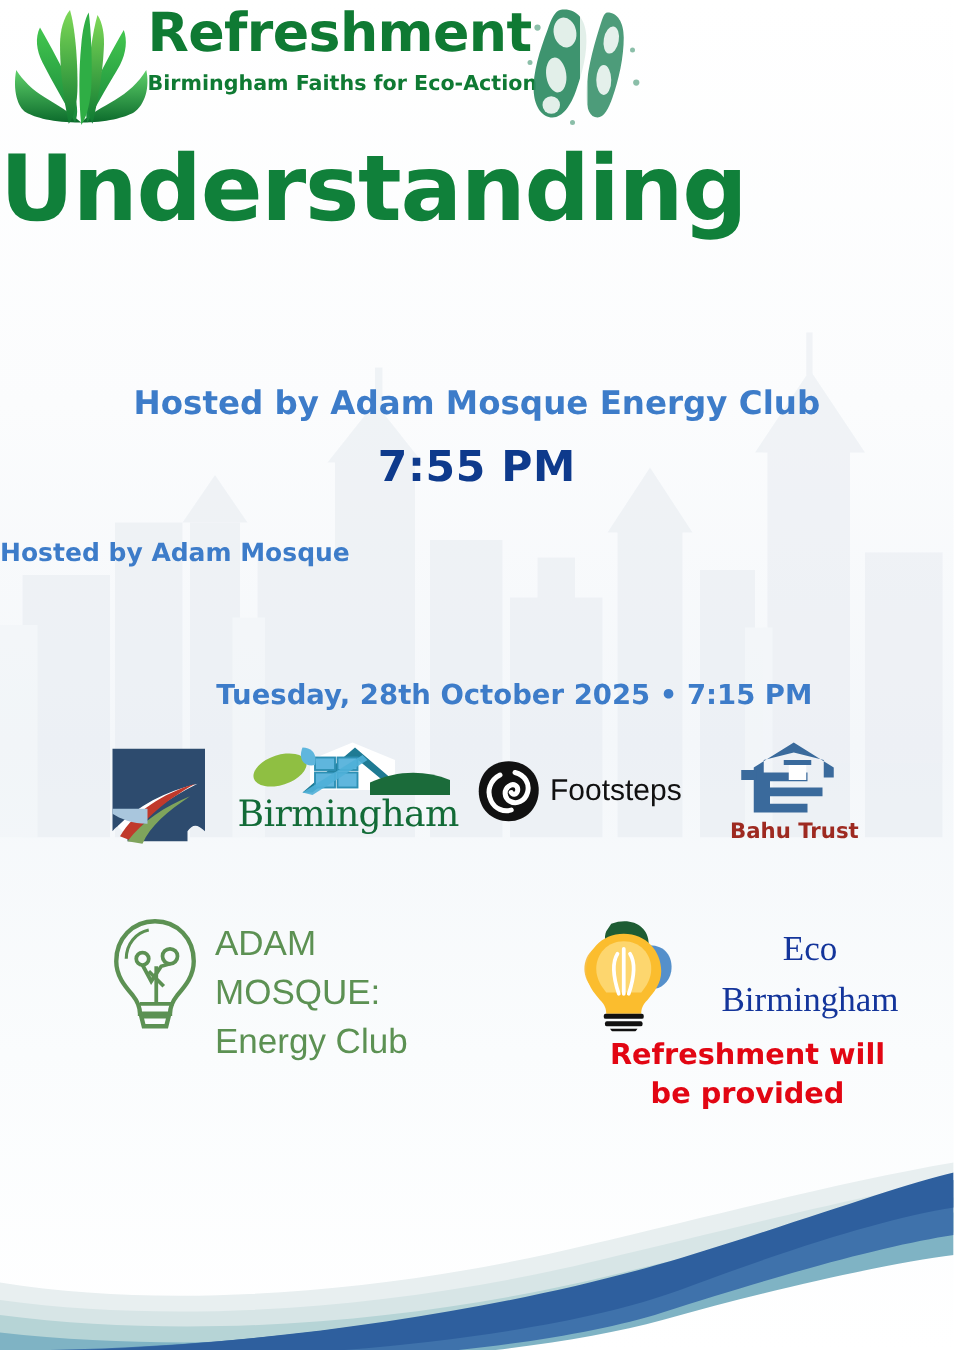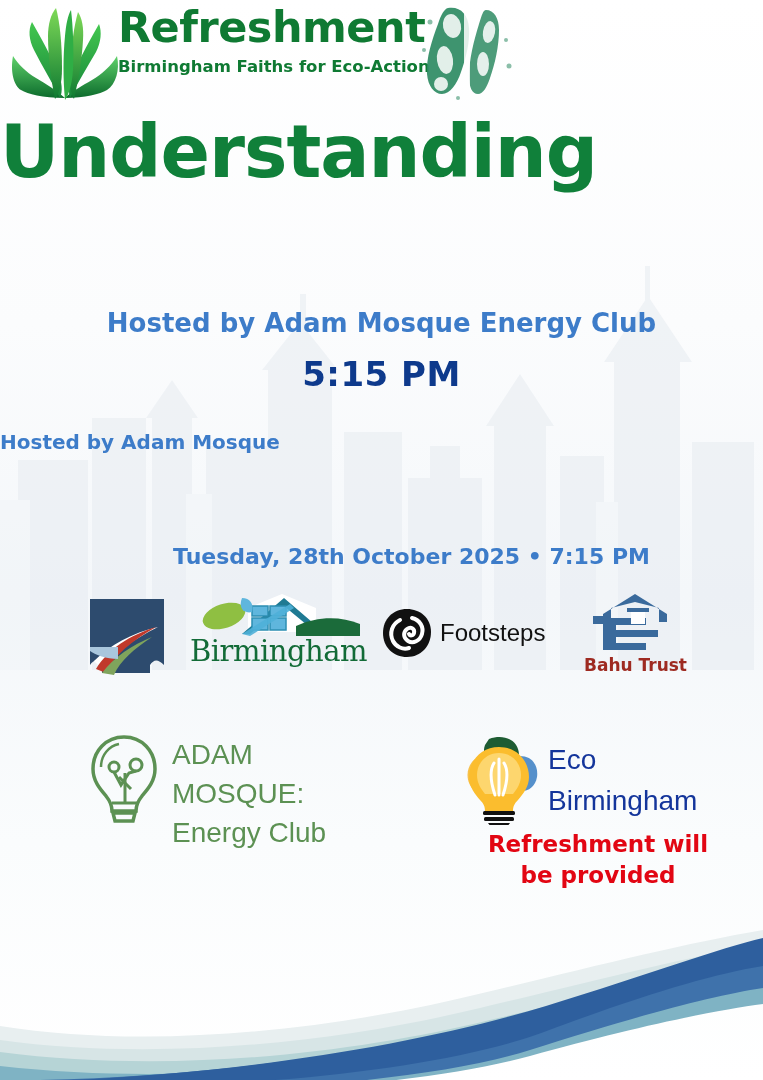--- a/index.html
+++ b/index.html
@@ -228,21 +228,22 @@
     color: #5c9153;
   }
   .adam-label span { display: block; }
 
   .eco-icon { position: absolute; left: 455px; top: 8px; width: 88px; height: 92px; }
   .eco-label {
     position: absolute;
     left: 548px;
     top: 14px;
     width: 200px;
-    font-family: Liberation Sans, sans-serif;
+    text-align: center;
+    font-family: Liberation Serif, serif;
     font-size: 28px;
     line-height: 41px;
     color: #14359b;
   }
   .eco-label span { display: block; }
 
   .refresh {
     position: absolute;
     left: 448px;
     top: 104px;
@@ -354,21 +355,21 @@
         <circle cx="44" cy="96" r="2"></circle>
       </g>
     </svg>
   </div>
 
   <div class="headline">
     <span class="ln1">Understanding</span>
   </div>
 
   <div class="host-line">Hosted by Adam Mosque Energy Club</div>
-  <div class="time-big">5:15 PM</div>
+  <div class="time-big">7:55 PM</div>
 
   <div class="host-block">
     <span>Hosted by Adam Mosque</span>
   </div>
 
   <div class="date-line">Tuesday, 28th October 2025 • 7:15 PM</div>
 
   <div class="logo-row-1">
 
     <svg class="logo-slot bcc-logo" viewBox="0 0 78 82">

